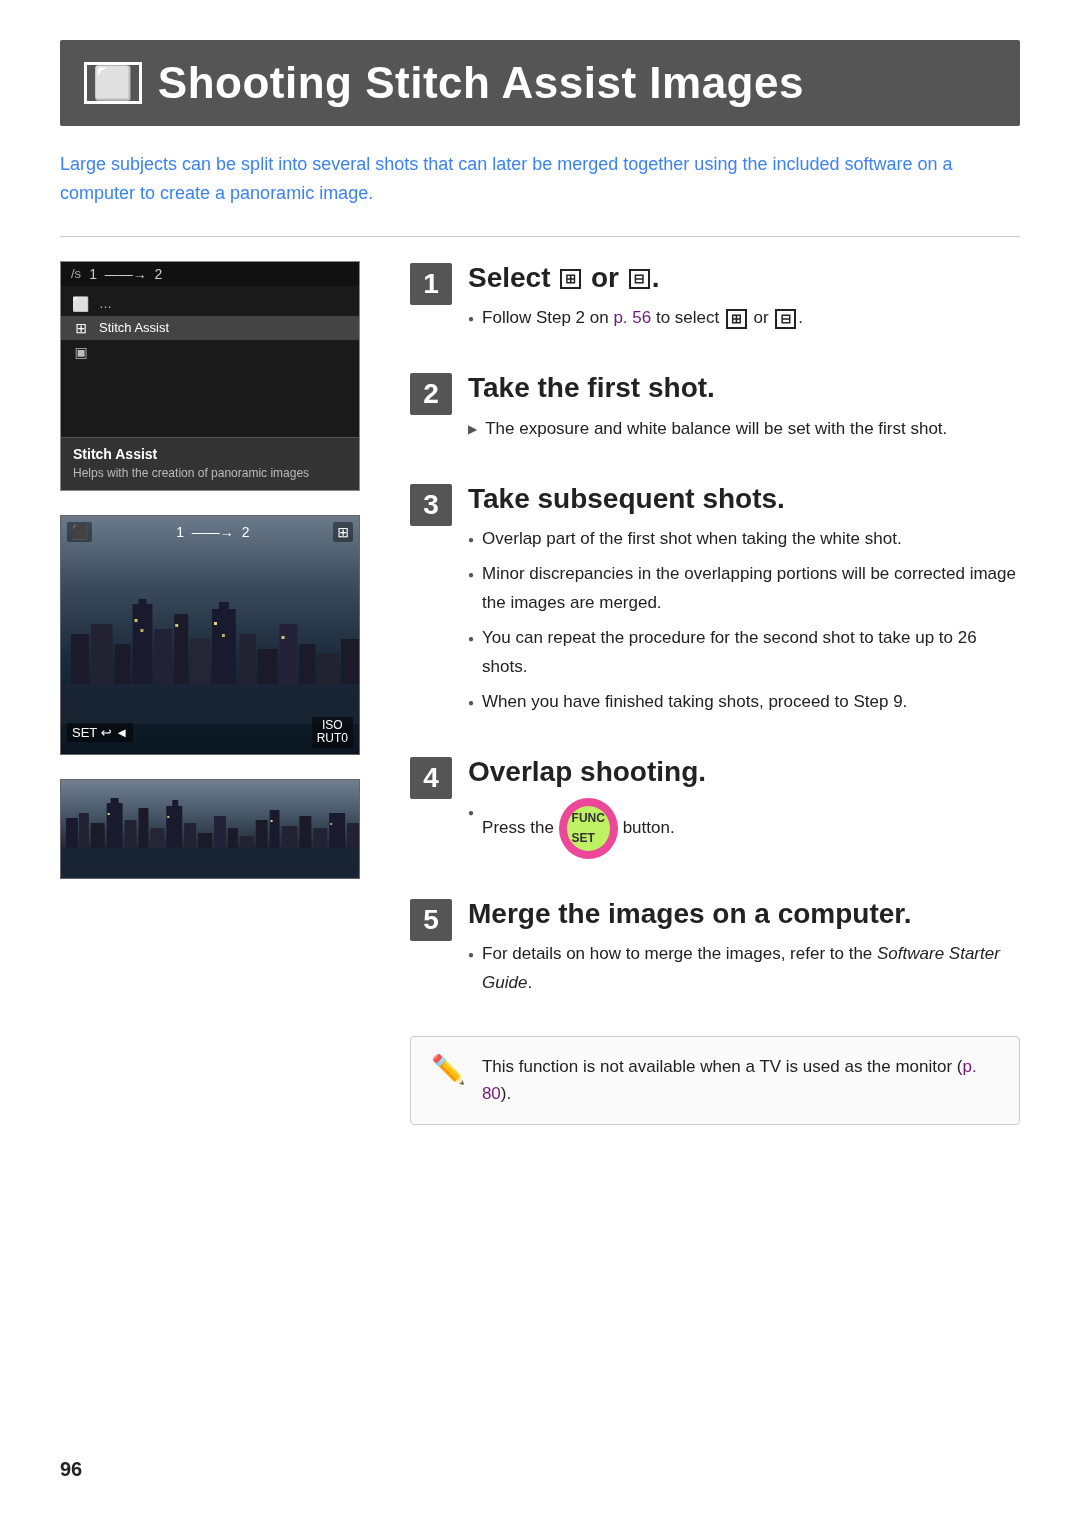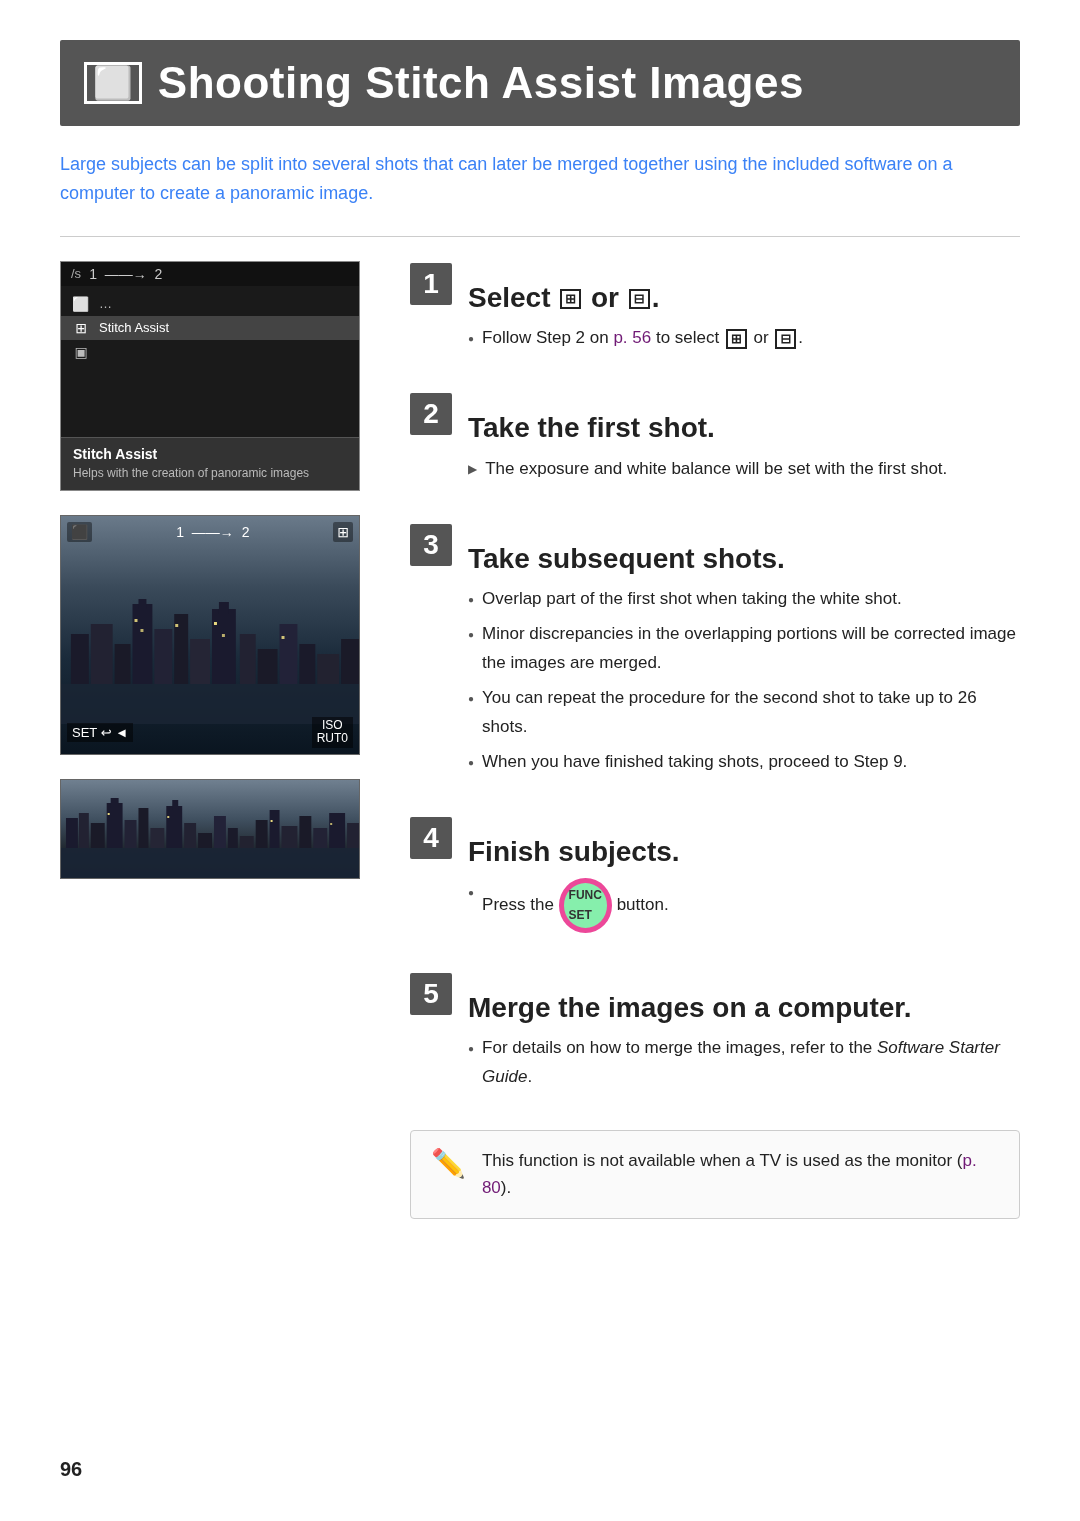--- a/index.html
+++ b/index.html
@@ -231,21 +231,20 @@
 
     .step-content {
       flex: 1;
     }
 
     .step-title {
       font-size: 28px;
       font-weight: bold;
       margin-bottom: 10px;
       line-height: 1.2;
-      margin-top: 20px;
     }
 
     .step-body {
       font-size: 17px;
       line-height: 1.7;
       color: #222;
     }
 
     .step-body .bullet-item {
       display: flex;
@@ -278,27 +277,27 @@
       font-size: 13px;
       padding: 0px 3px;
       font-weight: bold;
       vertical-align: middle;
       line-height: 1.2;
       margin: 0 2px;
     }
 
     .func-button {
       display: inline-block;
-      border: 5px solid #ec4899;
+      border: 8px solid #ec4899;
       border-radius: 50%;
       font-size: 12px;
       padding: 2px 5px;
       vertical-align: middle;
       font-weight: bold;
-      background: #86efac;
+      background: #bef264;
       color: #333;
     }
 
     
     .note-box {
       display: flex;
       gap: 16px;
       align-items: flex-start;
       border: 1px solid #ccc;
       border-radius: 4px;
@@ -531,21 +530,21 @@
             <span class="bullet-circle">●</span>
             <span>When you have finished taking shots, proceed to Step 9.</span>
           </div>
         </div>
       </div>
     </div>
 
     <div class="step-block">
       <div class="step-number">4</div>
       <div class="step-content">
-        <div class="step-title">Finish subjects.</div>
+        <div class="step-title">Overlap shooting.</div>
         <div class="step-body">
           <div class="bullet-item">
             <span class="bullet-circle">●</span>
             <span>Press the <span class="func-button">FUNC<br>SET</span> button.</span>
           </div>
         </div>
       </div>
     </div>
 
     <div class="step-block">

